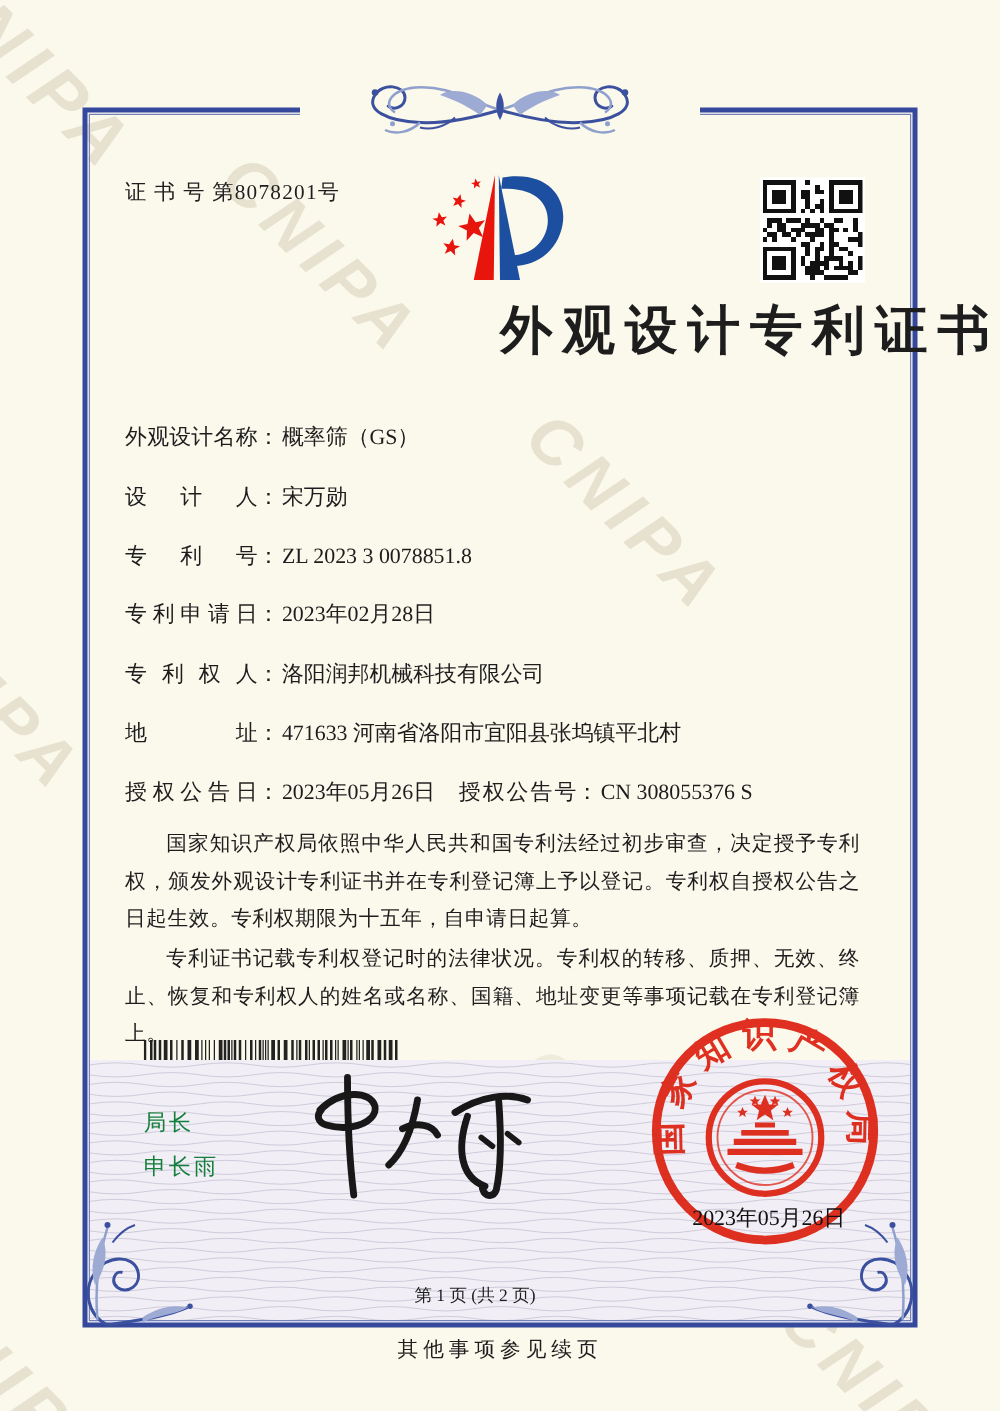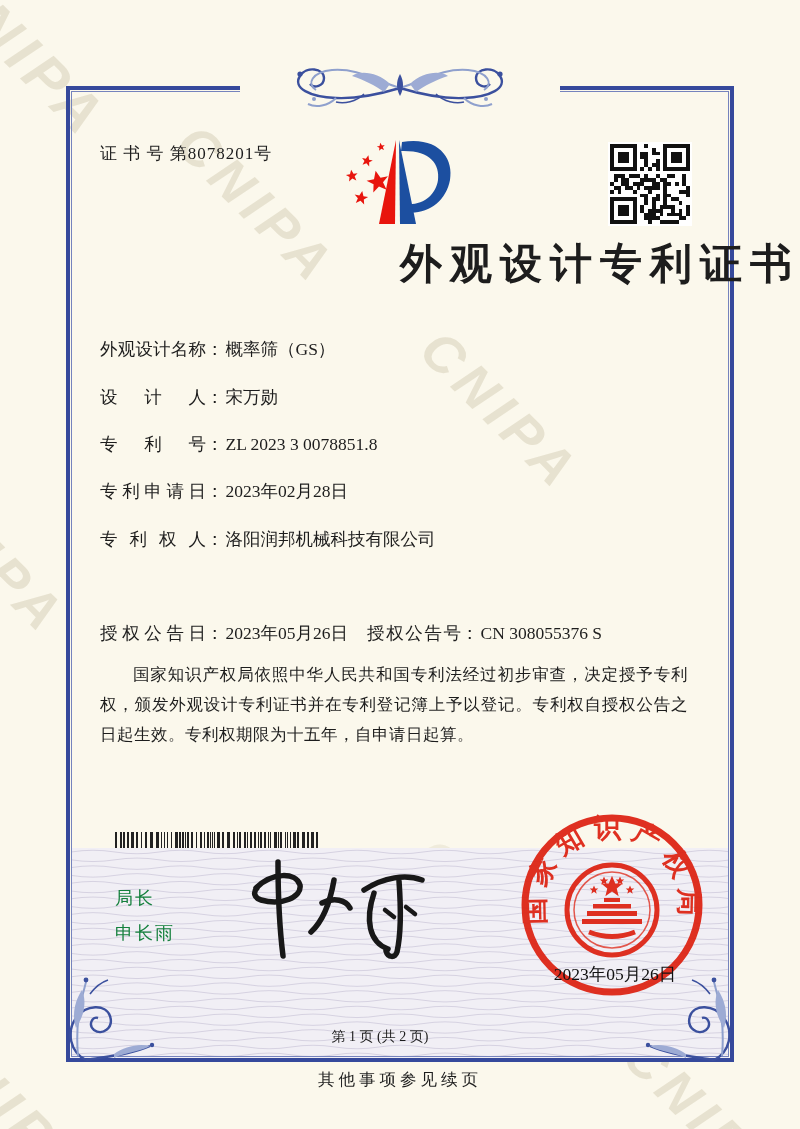--- a/index.html
+++ b/index.html
@@ -308,29 +308,33 @@
   </div>
   <div class="frow" style="top:432px;">
     <span class="flabel">专利号</span><span class="fcolon">：</span><span class="fvalue">ZL 2023 3 0078851.8</span>
   </div>
   <div class="frow" style="top:479px;">
     <span class="flabel">专利申请日</span><span class="fcolon">：</span><span class="fvalue">2023年02月28日</span>
   </div>
   <div class="frow" style="top:527px;">
     <span class="flabel">专利权人</span><span class="fcolon">：</span><span class="fvalue">洛阳润邦机械科技有限公司</span>
   </div>
+  <div class="frow" style="top:574px;">
+    <span class="flabel">地址</span><span class="fcolon">：</span><span class="fvalue">471633 河南省洛阳市宜阳县张坞镇平北村</span>
+  </div>
   <div class="frow" style="top:621px;">
     <span class="flabel">授权公告日</span><span class="fcolon">：</span><span class="fvalue">2023年05月26日</span>
     <span class="frow2">
       <span class="flabel" style="width:94px;">授权公告号</span><span class="fcolon">：</span><span class="fvalue">CN 308055376 S</span>
     </span>
   </div>
 
   <div class="paras">
     <p>国家知识产权局依照中华人民共和国专利法经过初步审查，决定授予专利权，颁发外观设计专利证书并在专利登记簿上予以登记。专利权自授权公告之日起生效。专利权期限为十五年，自申请日起算。</p>
+    <p>专利证书记载专利权登记时的法律状况。专利权的转移、质押、无效、终止、恢复和专利权人的姓名或名称、国籍、地址变更等事项记载在专利登记簿上。</p>
   </div>
 
   <div class="barcode">
     <svg id="barcode-svg" width="205" height="16" xmlns="http://www.w3.org/2000/svg">
         <rect x="0" y="0" width="2" height="16" fill="#222"></rect>
         <rect x="5" y="0" width="2" height="16" fill="#222"></rect>
         <rect x="8" y="0" width="2" height="16" fill="#222"></rect>
         <rect x="12" y="0" width="2" height="16" fill="#222"></rect>
         <rect x="16" y="0" width="3" height="16" fill="#222"></rect>
         <rect x="21" y="0" width="2" height="16" fill="#222"></rect>

